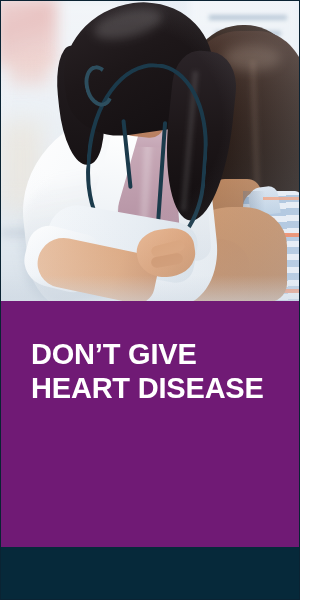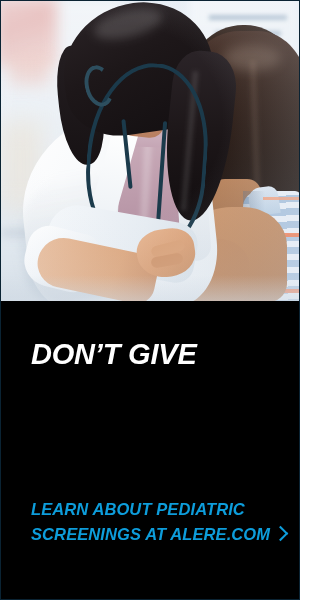--- a/index.html
+++ b/index.html
@@ -527,23 +527,22 @@
     width: 100%; height: 26px;
     background: linear-gradient(180deg, rgba(222,230,238,0), rgba(208,218,228,.5));
     pointer-events: none;
   }
 
   
   .panel {
     position: absolute;
     left: 0; top: 300px;
     width: 300px;
-    height: 298px;
-    background: #000000;
-    font-style: italic;
+    height: 246px;
+    background: #701a75;
   }
 
   .headline {
     position: absolute;
     left: 30px;
     top: 36px;
     width: 250px;
     color: #ffffff;
     font-family: "Liberation Sans", sans-serif;
     font-weight: bold;
@@ -661,24 +660,18 @@
     <div class="doc-finger2"></div>
 
     <div class="photo-soft"></div>
     <div class="photo-bottom-fade"></div>
   </div>
 
   <div class="panel">
 
     <div class="headline">
       <span class="hl-line">DON’T GIVE</span>
+      <span class="hl-line">HEART DISEASE</span>
     </div>
 
-    <div class="cta">
-      <span class="cta-line">LEARN ABOUT PEDIATRIC</span>
-      <span class="cta-line cta-row2">
-        <span>SCREENINGS AT ALERE.COM</span>
-        <span class="cta-arrow"></span>
-      </span>
-    </div>
 
   </div>
 </div>
 
 </body></html>

